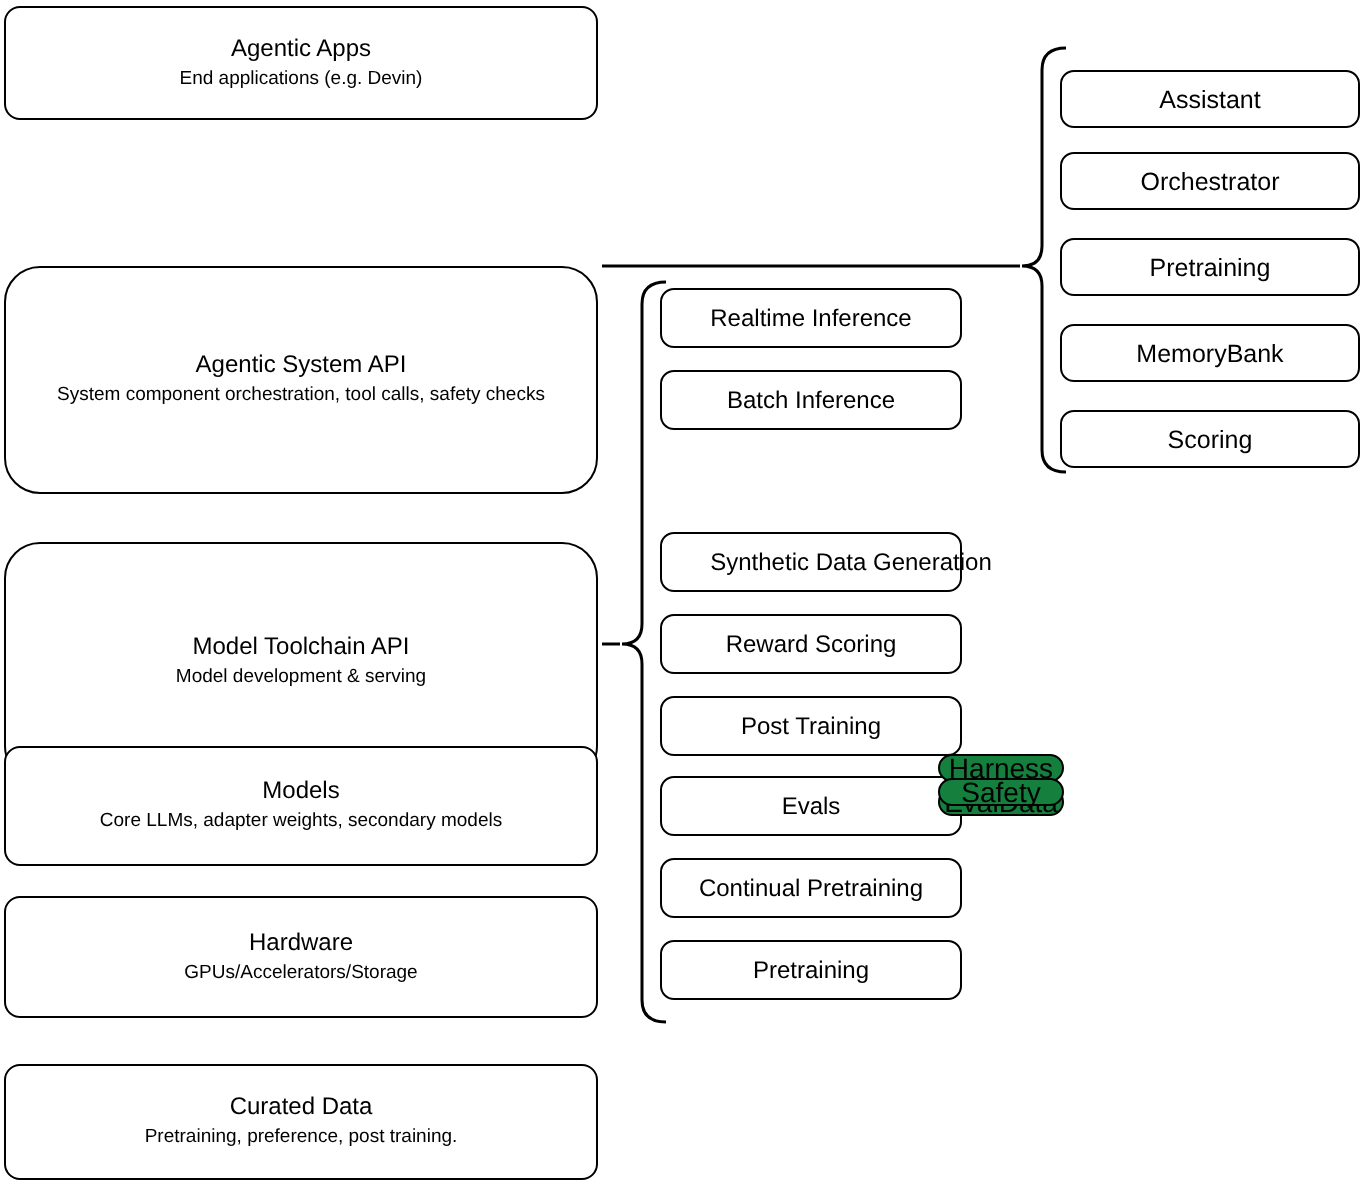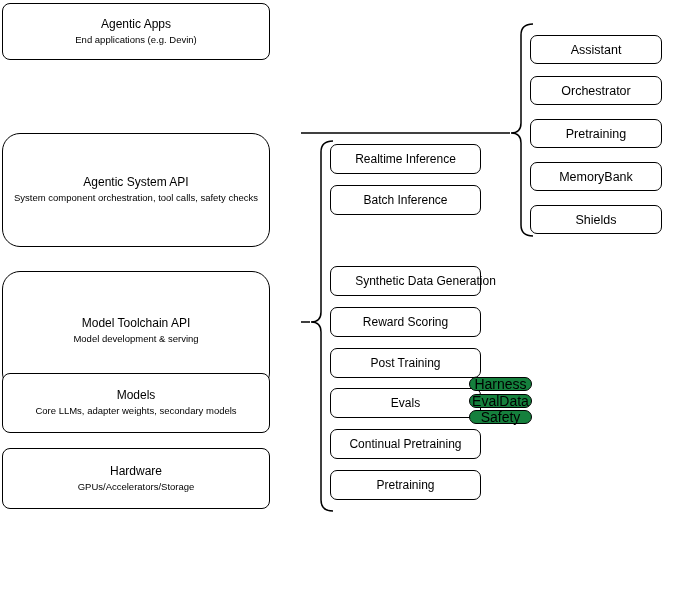--- a/index.html
+++ b/index.html
@@ -5,35 +5,35 @@
   html,body{margin:0;padding:0;background:#ffffff;}
   .canvas{
     position:relative;width:682px;height:591px;background:#ffffff;
     font-family:"Liberation Sans",sans-serif;color:#000;overflow:hidden;
   }
   .node{
     position:absolute;background:#ffffff;border:1.5px solid #000000;
     box-sizing:border-box;z-index:2;
   }
   .lbox{
-    left:2px;width:268px;
+    left:2px;width:297px;
     display:flex;flex-direction:column;align-items:center;justify-content:center;
     gap:4px;text-align:center;
   }
   .lbox .title{font-size:12px;line-height:1.1;}
   .lbox .sub{font-size:9.5px;line-height:1.1;}
   .r8{border-radius:8px;}
   .r18{border-radius:18px;margin-top:48px;}
   .mbox{
     left:330px;width:151px;height:30px;border-radius:7px;
     display:flex;align-items:center;justify-content:center;
     font-size:12px;text-align:right;white-space:nowrap;
   }
   .rbox{
-    left:530px;width:132px;height:29px;border-radius:7px;
+    left:530px;width:150px;height:29px;border-radius:7px;
     display:flex;align-items:center;justify-content:center;
     font-size:12.5px;text-align:center;white-space:nowrap;
   }
   .pill{
     position:absolute;left:469px;width:63px;height:14px;
     background:#15803d;border:1.5px solid #000000;border-radius:8px;
     box-sizing:border-box;z-index:3;
     display:flex;align-items:center;justify-content:center;
     font-size:14px;line-height:1;white-space:nowrap;
   }
@@ -73,33 +73,37 @@
   <div class="node lbox r8" style="top:373px;height:60px;">
     <div class="title">Models</div>
     <div class="sub">Core LLMs, adapter weights, secondary models</div>
   </div>
 
   <div class="node lbox r8" style="top:448px;height:61px;">
     <div class="title">Hardware</div>
     <div class="sub">GPUs/Accelerators/Storage</div>
   </div>
 
+  <div class="node lbox r8" style="top:532px;height:58px;">
+    <div class="title">Curated Data</div>
+    <div class="sub">Pretraining, preference, post training.</div>
+  </div>
 
   <div class="node mbox" style="top:144px;">Realtime Inference</div>
   <div class="node mbox" style="top:185px;">Batch Inference</div>
   <div class="node mbox" style="top:266px;padding-left:40px;">Synthetic Data Generation</div>
   <div class="node mbox" style="top:307px;">Reward Scoring</div>
   <div class="node mbox" style="top:348px;">Post Training</div>
   <div class="node mbox" style="top:388px;">Evals</div>
   <div class="node mbox" style="top:429px;">Continual Pretraining</div>
   <div class="node mbox" style="top:470px;">Pretraining</div>
 
   <div class="pill" style="top:377px;">Harness</div>
   <div class="pill" style="top:394px;">EvalData</div>
-  <div class="pill" style="top:410px;">Safety</div>
+  <div class="pill" style="top:389px;">Safety</div>
 
   <div class="node rbox" style="top:35px;">Assistant</div>
   <div class="node rbox" style="top:76px;">Orchestrator</div>
   <div class="node rbox" style="top:119px;">Pretraining</div>
   <div class="node rbox" style="top:162px;">MemoryBank</div>
-  <div class="node rbox" style="top:205px;">Shields</div>
+  <div class="node rbox" style="top:205px;">Scoring</div>
 
 </div>
 
 </body></html>

